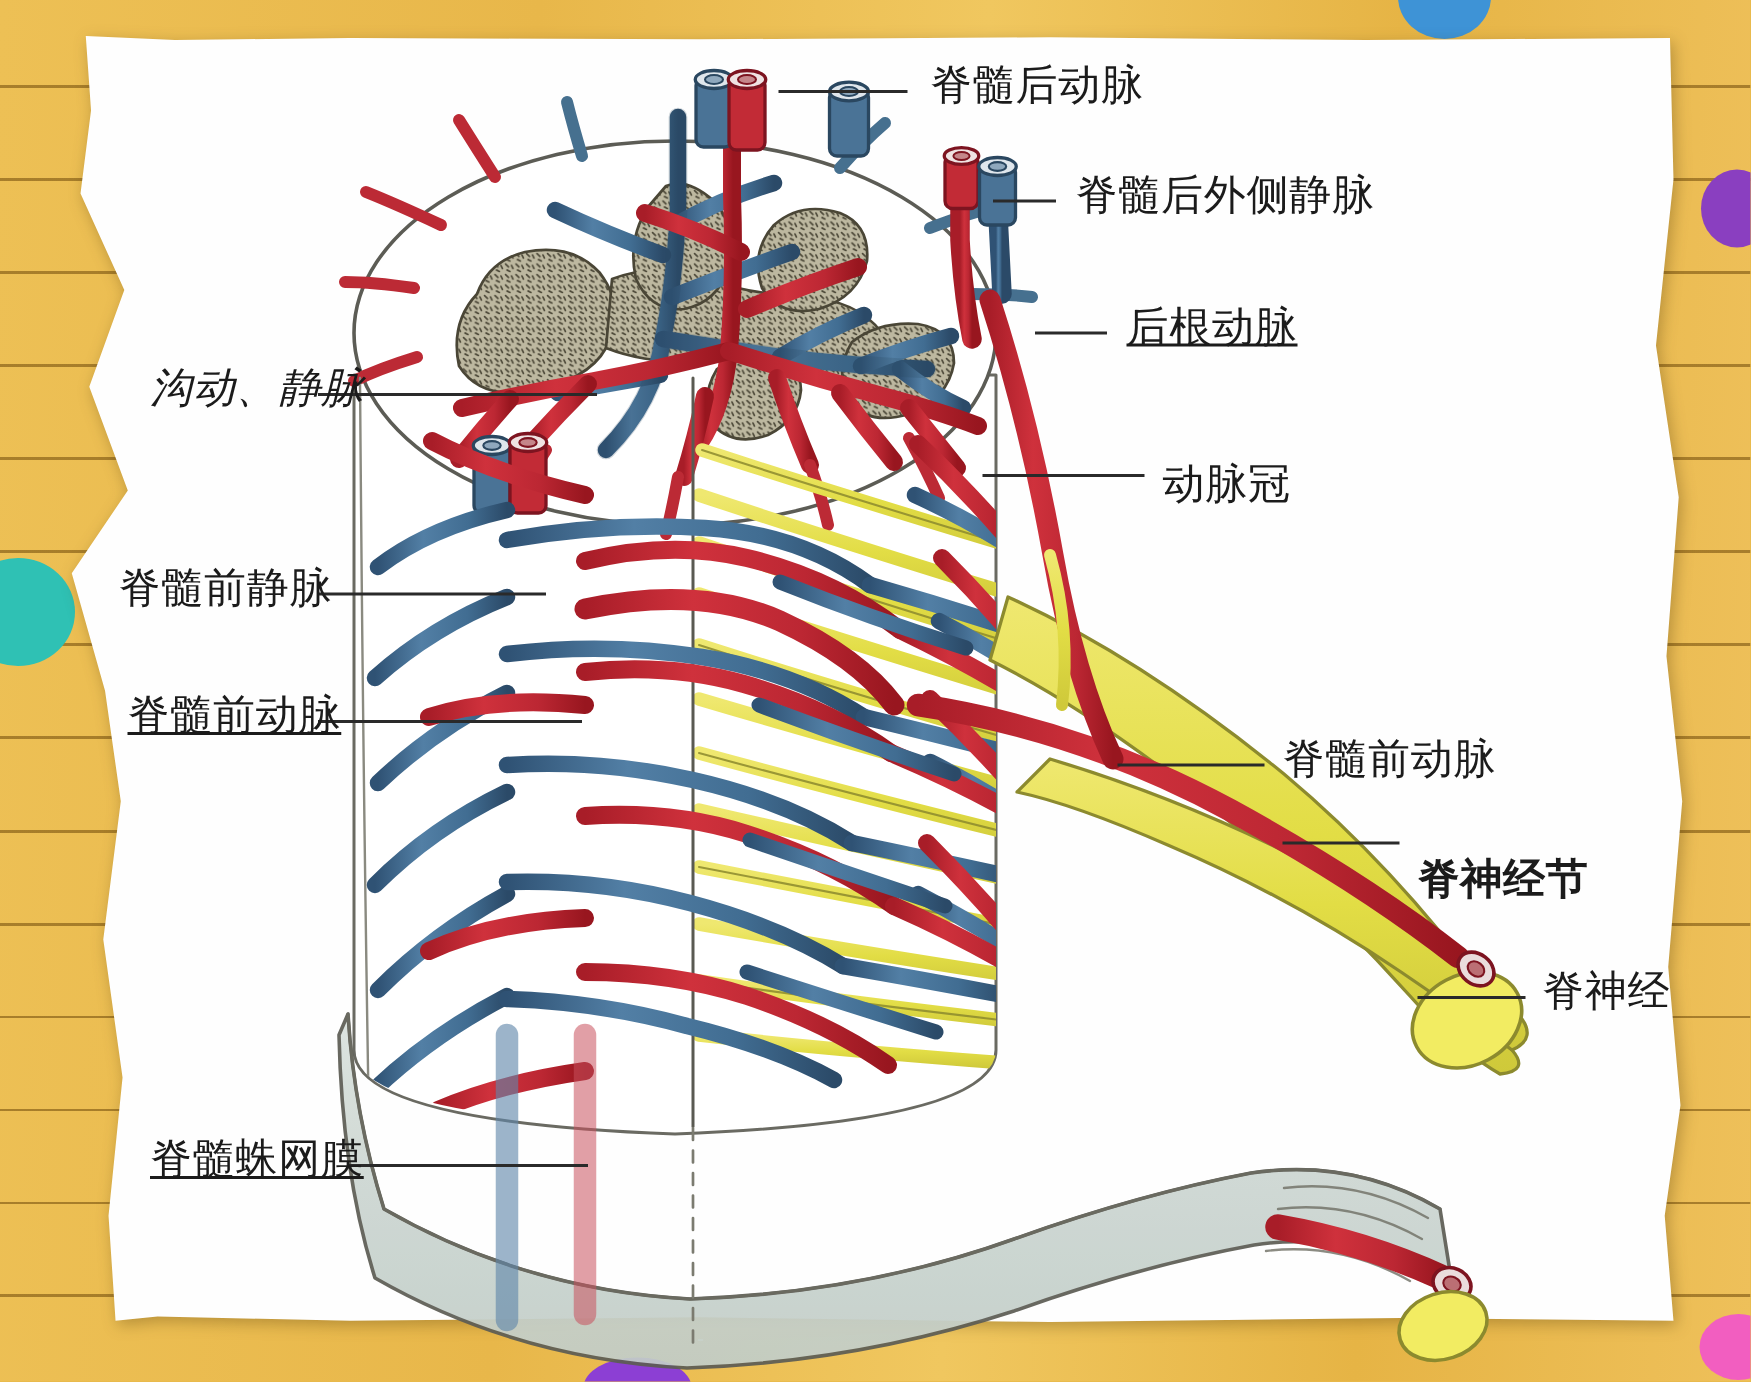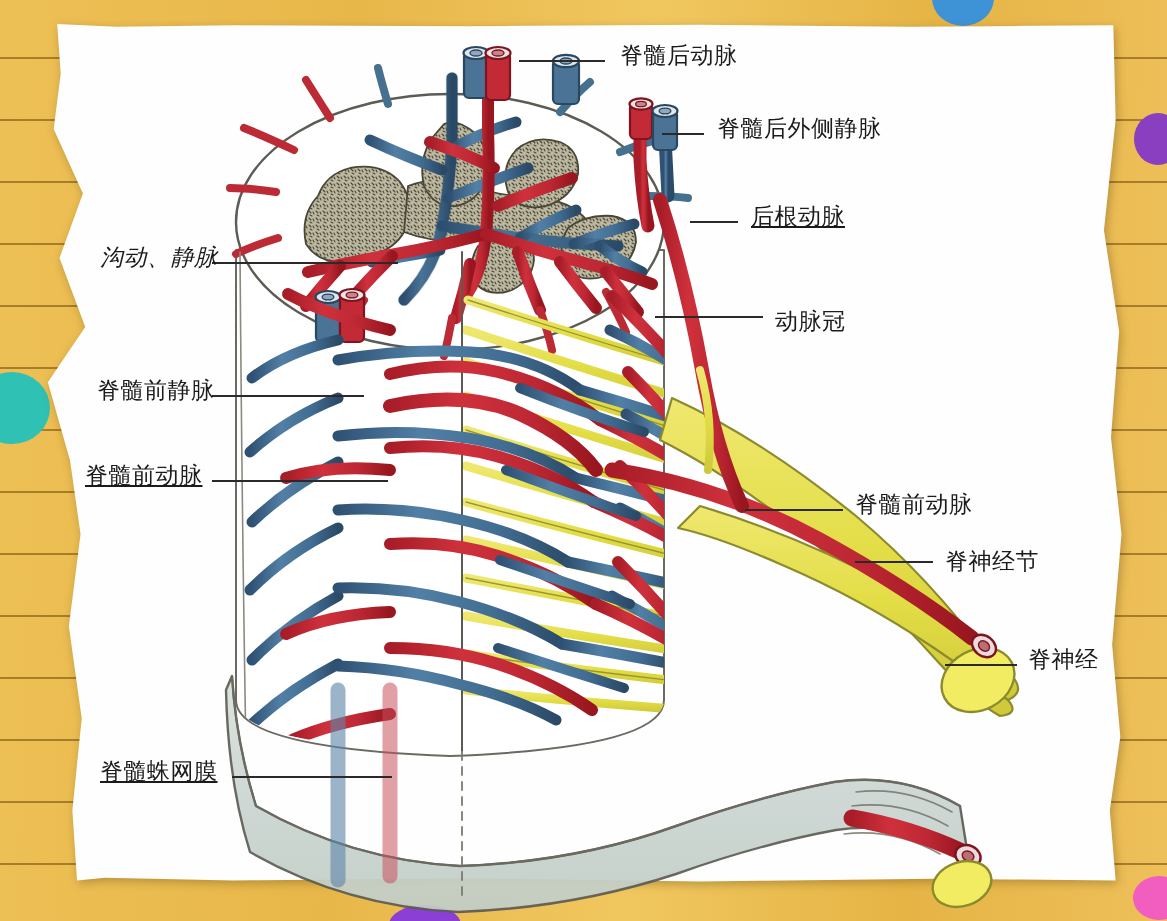--- a/index.html
+++ b/index.html
@@ -74,21 +74,21 @@
     );
   }
 
   
   #illo{position:absolute;left:0;top:0;width:1167px;height:921px;}
 
   
   .label{
     position:absolute;
     font-family:"Liberation Serif","DejaVu Serif",serif;
-    font-size:23px;color:#1b1b1b;white-space:nowrap;
+    font-size:28px;color:#1b1b1b;white-space:nowrap;
     letter-spacing:.5px;line-height:1;text-align:center;
   }
   .leader{position:absolute;background:#2a2a2a;height:1.6px;}
 </style>
 </head>
 <body>
 
 <div id="stage">
 
   <div class="bg"></div>
@@ -383,21 +383,21 @@
         <ellipse cx="962" cy="884" rx="30" ry="22" transform="rotate(-18 962 884)" fill="#f2ec62" stroke="#8c8a2e" stroke-width="2.4"></ellipse>
       </g>
 
     </g>
   </svg>
 
   <div class="leader" style="left:212px;top:262px;width:186px;"></div>
   <div class="label" style="left:100px;top:246px;font-style:italic;">沟动、静脉</div>
 
   <div class="leader" style="left:212px;top:395px;width:152px;"></div>
-  <div class="label" style="left:97px;top:379px;">脊髓前静脉</div>
+  <div class="label" style="left:79px;top:379px;">脊髓前静脉</div>
 
   <div class="leader" style="left:212px;top:480px;width:176px;"></div>
   <div class="label" style="left:85px;top:464px;text-decoration:underline;">脊髓前动脉</div>
 
   <div class="leader" style="left:232px;top:776px;width:160px;"></div>
   <div class="label" style="left:100px;top:760px;text-decoration:underline;">脊髓蛛网膜</div>
 
   <div class="leader" style="left:519px;top:60px;width:86px;"></div>
   <div class="label" style="left:620px;top:44px;">脊髓后动脉</div>
 
@@ -407,18 +407,18 @@
   <div class="leader" style="left:690px;top:221px;width:48px;"></div>
   <div class="label" style="left:751px;top:205px;text-decoration:underline;">后根动脉</div>
 
   <div class="leader" style="left:655px;top:316px;width:108px;"></div>
   <div class="label" style="left:775px;top:310px;">动脉冠</div>
 
   <div class="leader" style="left:745px;top:509px;width:98px;"></div>
   <div class="label" style="left:855px;top:493px;">脊髓前动脉</div>
 
   <div class="leader" style="left:855px;top:561px;width:78px;"></div>
-  <div class="label" style="left:945px;top:550px;">脊神经节</div>
+  <div class="label" style="left:945px;top:573px;font-weight:bold;">脊神经节</div>
 
   <div class="leader" style="left:945px;top:664px;width:72px;"></div>
   <div class="label" style="left:1028px;top:648px;">脊神经</div>
 
 </div>
 
 </body></html>

